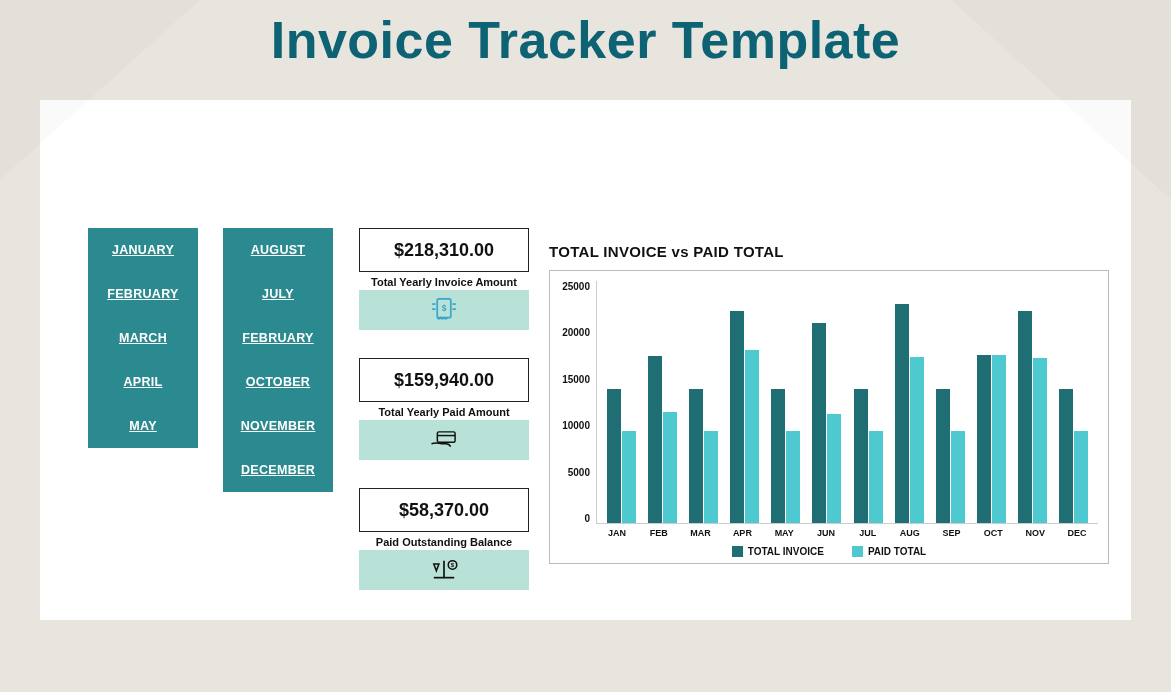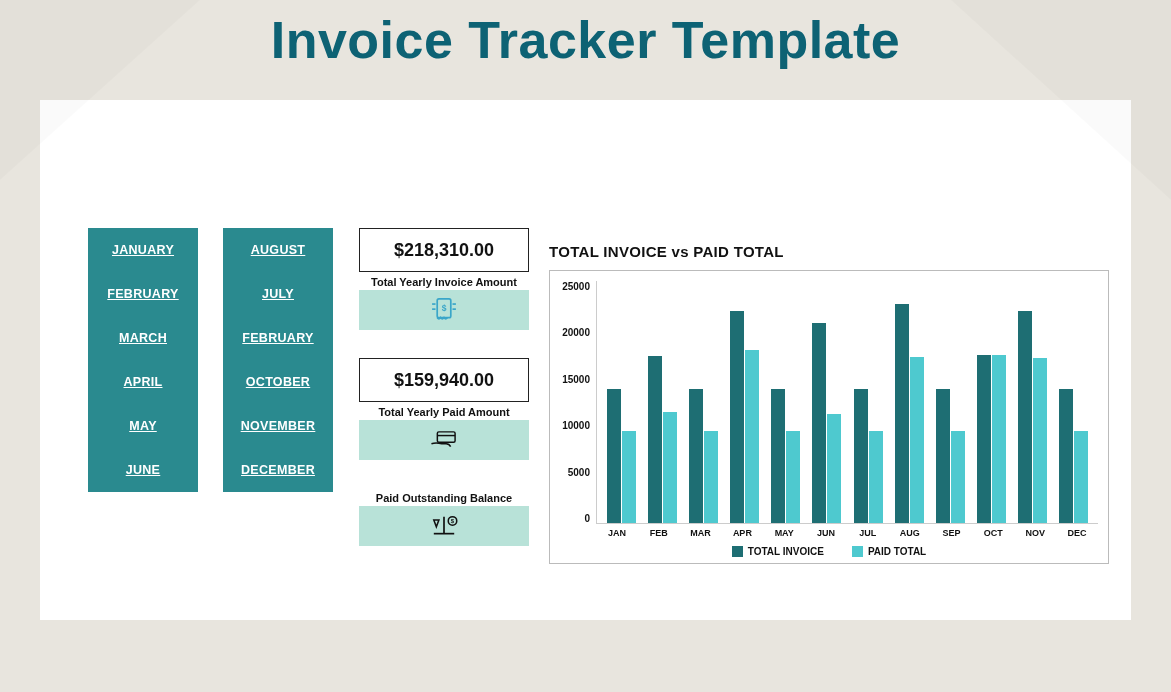--- a/index.html
+++ b/index.html
@@ -196,21 +196,20 @@
 
 <div class="panel">
 
   <div class="month-cols">
     <div class="month-col">
       <div class="month-btn">JANUARY</div>
       <div class="month-btn">FEBRUARY</div>
       <div class="month-btn">MARCH</div>
       <div class="month-btn">APRIL</div>
       <div class="month-btn">MAY</div>
-      <div class="month-btn">JUNE</div>
     </div>
     <div class="month-col">
       <div class="month-btn">AUGUST</div>
       <div class="month-btn">JULY</div>
       <div class="month-btn">FEBRUARY</div>
       <div class="month-btn">OCTOBER</div>
       <div class="month-btn">NOVEMBER</div>
       <div class="month-btn">DECEMBER</div>
     </div>
   </div>
@@ -239,20 +238,21 @@
       <div class="stat-icon-band">
         <svg viewBox="0 0 46 30">
           <rect x="14" y="4" width="24" height="14" rx="2" fill="none" stroke="#111" stroke-width="2"></rect>
           <line x1="14" y1="9" x2="38" y2="9" stroke="#111" stroke-width="2"></line>
           <path d="M6 20 q6 -2 14 0 l6 0 q4 0 6 4" fill="none" stroke="#111" stroke-width="2"></path>
         </svg>
       </div>
     </div>
 
     <div class="stat-block">
+      <div class="stat-value-box">$58,370.00</div>
       <div class="stat-label">Paid Outstanding Balance</div>
       <div class="stat-icon-band">
         <svg viewBox="0 0 40 30">
           <line x1="20" y1="4" x2="20" y2="24" stroke="#111" stroke-width="2"></line>
           <line x1="8" y1="24" x2="32" y2="24" stroke="#111" stroke-width="2"></line>
           <path d="M8 8 l6 0 l-3 8 z" fill="none" stroke="#111" stroke-width="1.8"></path>
           <circle cx="30" cy="9" r="5" fill="none" stroke="#111" stroke-width="1.8"></circle>
           <text x="30" y="12" font-size="7" text-anchor="middle" fill="#111" font-weight="700">$</text>
         </svg>
       </div>

